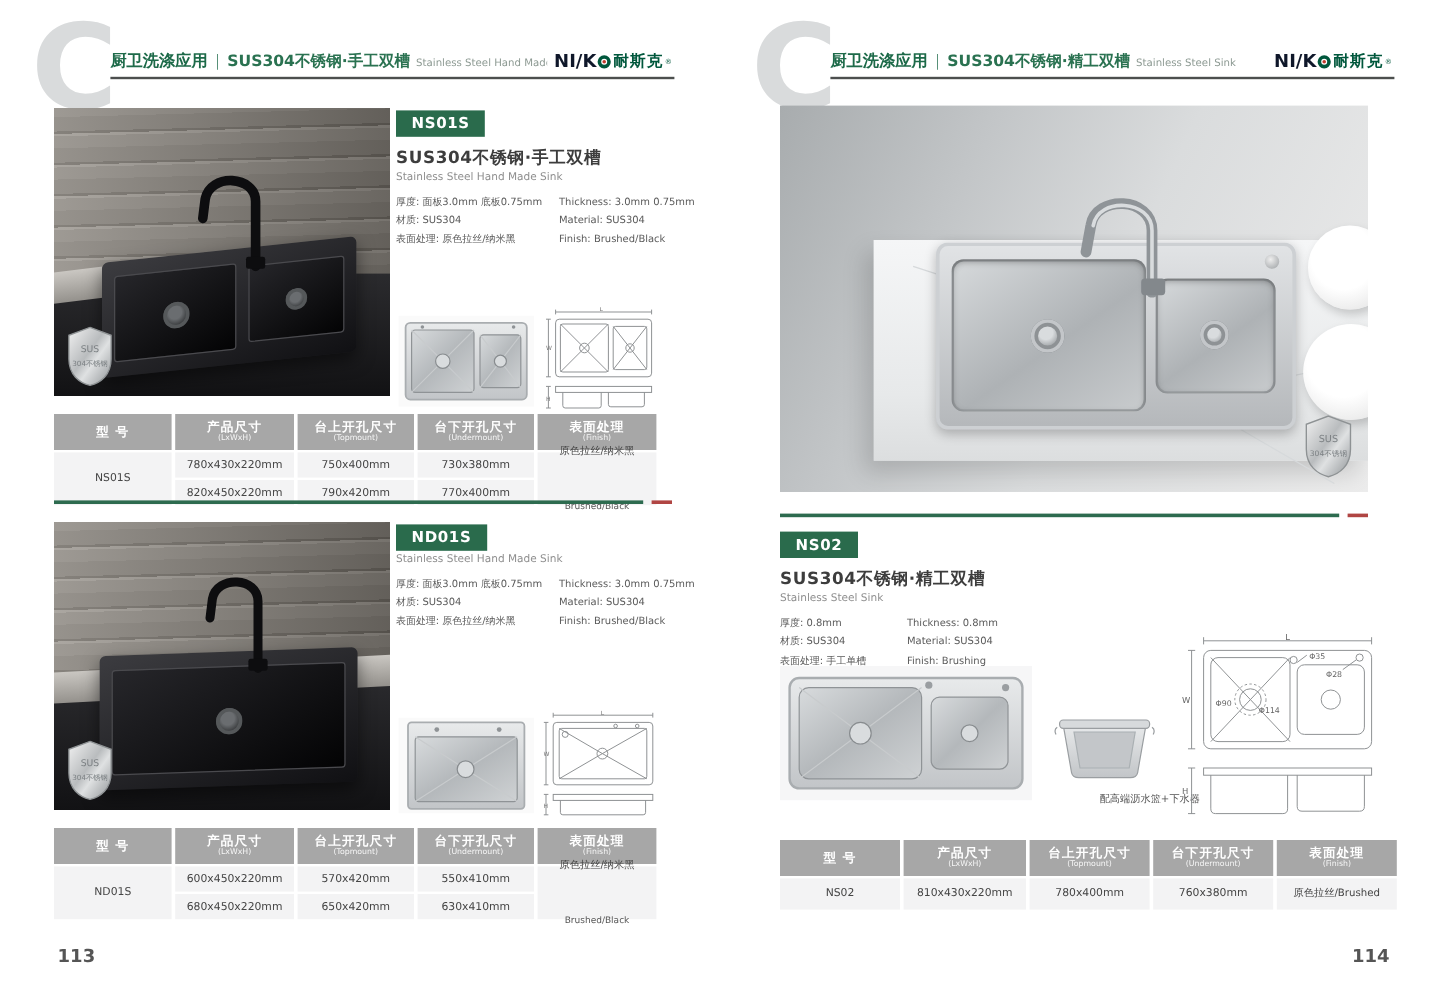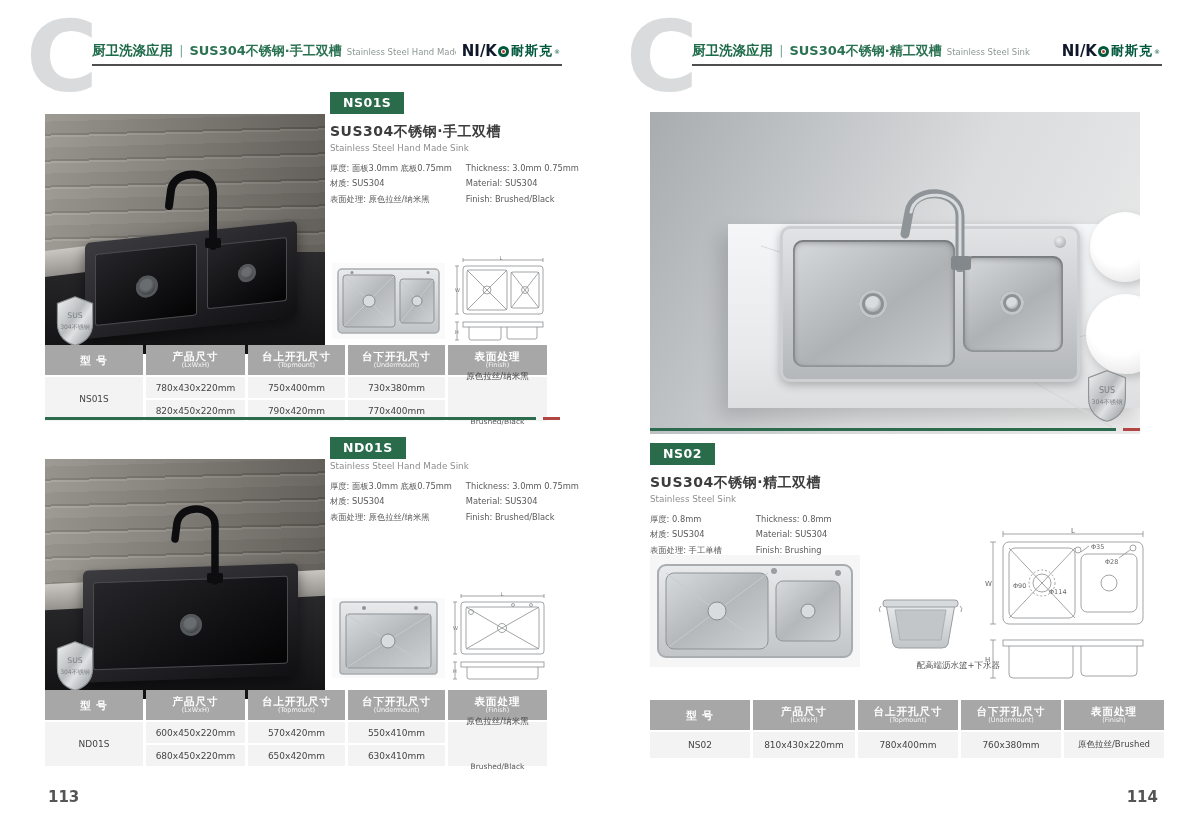--- a/index.html
+++ b/index.html
@@ -47,21 +47,21 @@
   .td-span { grid-row:2/4; flex-direction:column; line-height:1.4; }
   .fin-zh { font-size:8.5px; } .fin-en { font-size:7.5px; color:#555;margin-top:34px; }
 
   
   .divider { position:absolute; height:3px; }
   .divider .g { position:absolute; left:0; top:0; height:3px; background:#2d6b4f; }
   .divider .r { position:absolute; top:0; height:3px; width:17px; background:#b04543; }
   .pagenum { position:absolute; bottom:14px; font-size:15px; color:#555;font-weight:bold; }
 
   
-  .photo { position:absolute; overflow:hidden;margin-top:24px; }
+  .photo { position:absolute; overflow:hidden; }
   .ph-dark { background:#17171a; }
   .wood { position:absolute; left:-10px; right:-10px; top:-8px; height:150px; transform:rotate(-1.5deg);
           background:repeating-linear-gradient(180deg,#9b968f 0 2px,#8b867f 2px 12px,#827d76 12px 24px,#6e6962 24px 26px); }
   .wood::after { content:""; position:absolute; inset:0; background:linear-gradient(90deg,rgba(255,255,255,.18),rgba(0,0,0,.25)); }
   .ledge { position:absolute; left:-6px; width:160px; height:26px; transform:skewY(-7deg);
            background:linear-gradient(180deg,#cac7c2,#94918c); }
   .counter-dark { position:absolute; left:0; right:0; bottom:0; background:linear-gradient(180deg,#2b2b2e,#121214); }
   .sink-black { position:absolute; background:linear-gradient(160deg,#3c3c40,#101013); border-radius:5px;
                 box-shadow:0 6px 14px rgba(0,0,0,.5); }
   .bowl-b { position:absolute; background:linear-gradient(150deg,#26262a,#030304); border:1px solid #4a4a4e; border-radius:3px; }

